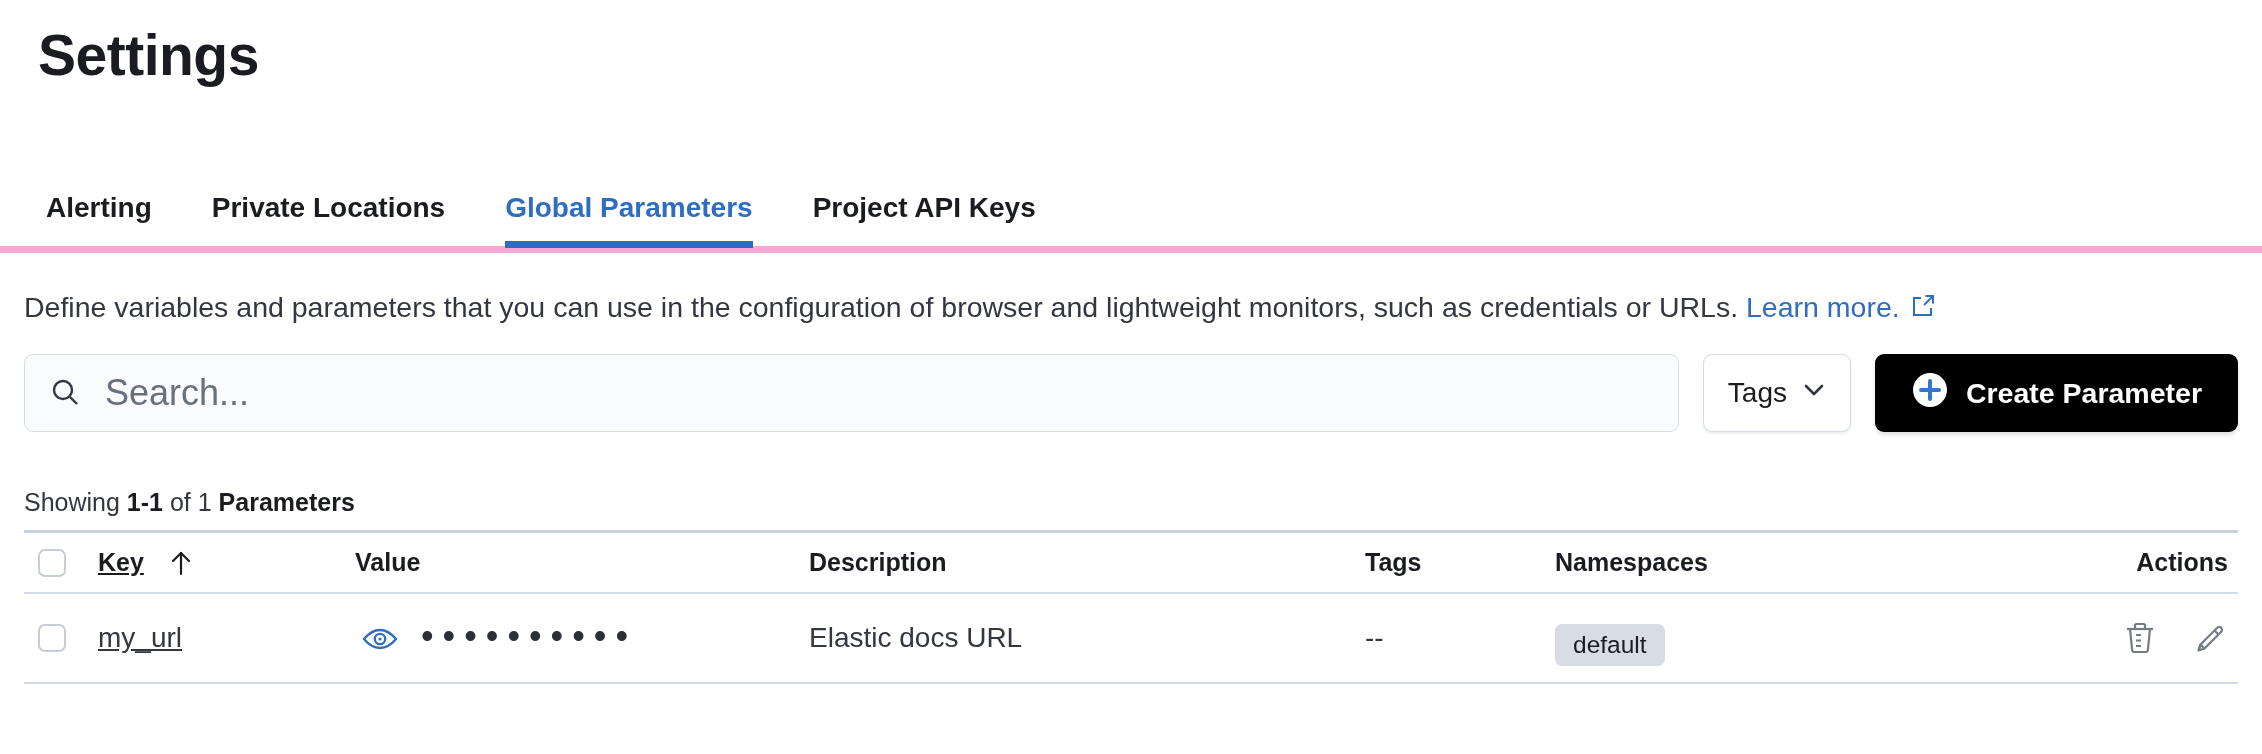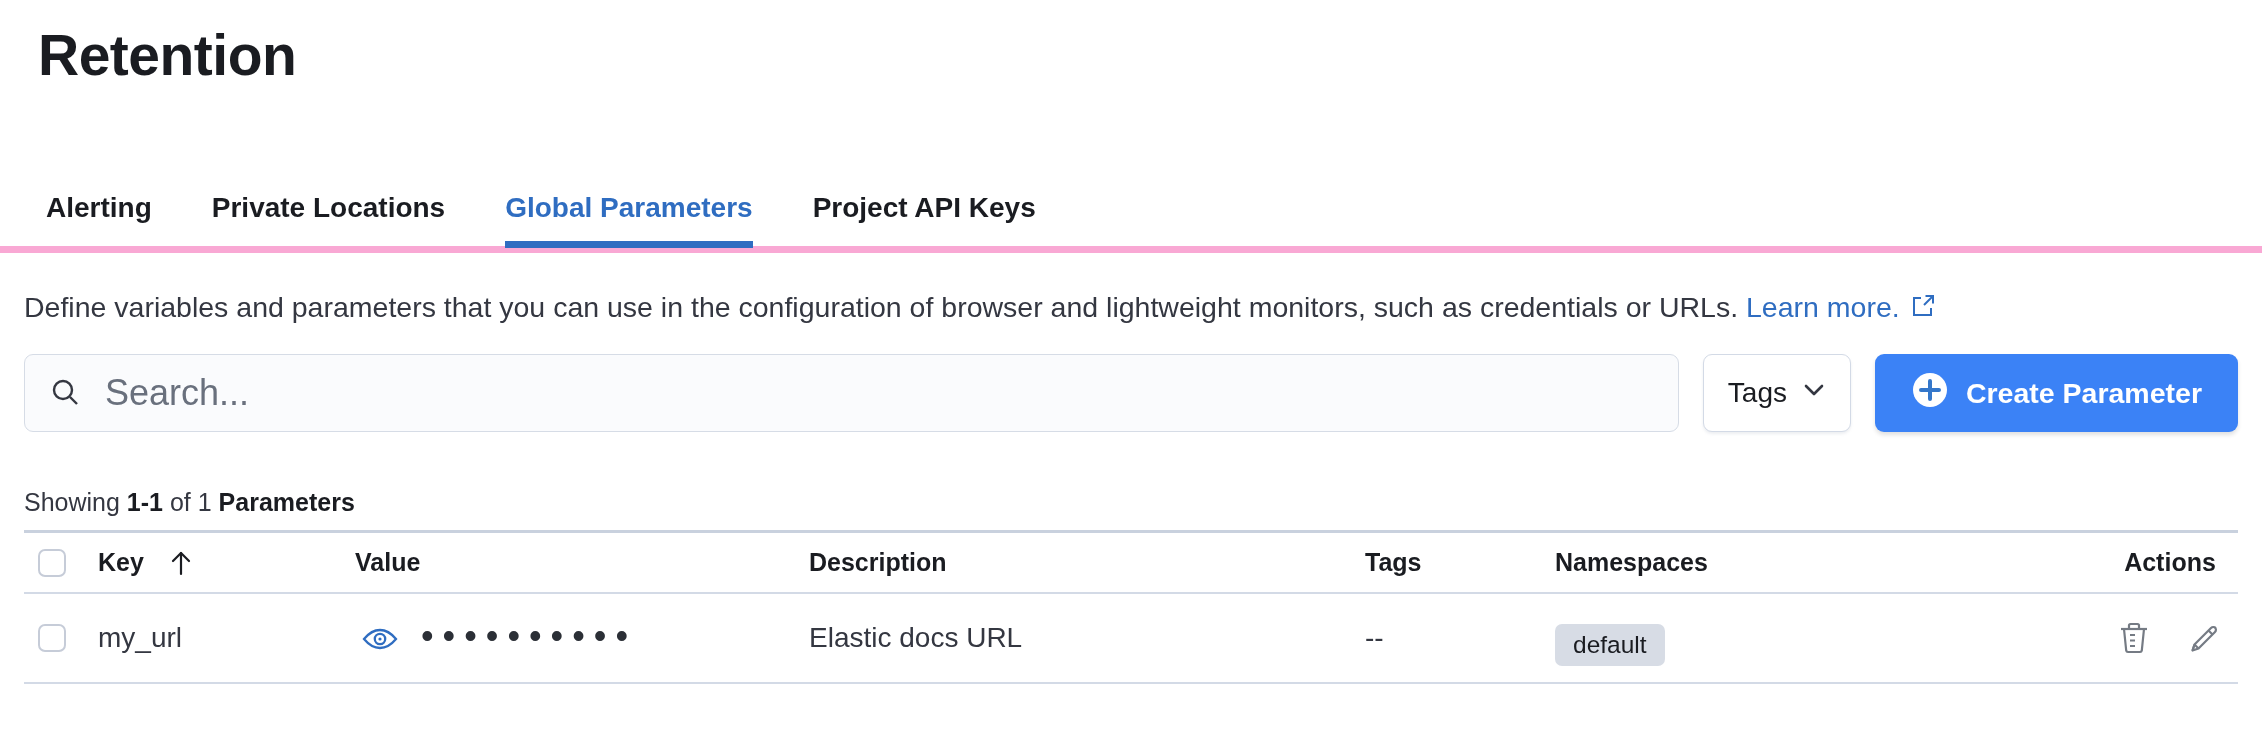--- a/index.html
+++ b/index.html
@@ -29,56 +29,56 @@
   .search-wrap { position:relative; flex:1; }
   .search-input { width:100%; height:78px; border:1.5px solid #d6dce6; border-radius:9px;
     background:#fafbfd; padding:0 24px 0 80px; font-size:36px; color:#343741;
     font-family:inherit; outline:none; }
   .search-input::placeholder { color:#69707d; }
   .search-icon { position:absolute; left:26px; top:23px; }
   .tags-btn { width:148px; height:78px; background:#ffffff; border:1.5px solid #d3dae6;
     border-radius:9px; box-shadow:0 2px 3px rgba(152,162,179,0.18); display:flex;
     align-items:center; justify-content:center; gap:15px; font-size:28px; color:#1a1c21;
     cursor:pointer; }
-  .create-btn { height:78px; padding:0 36px; background:#3b82f6; border:none;
+  .create-btn { height:78px; padding:0 36px; background:#000000; border:none;
     border-radius:9px; display:flex; align-items:center; gap:17px; font-size:28.5px;
     font-weight:600; color:#ffffff; font-family:inherit; cursor:pointer;
     box-shadow:0 3px 4px rgba(0,0,0,0.12); }
 
   
   .summary { margin:56px 24px 0 24px; font-size:25px; color:#343741; }
   .summary b { font-weight:700; color:#1a1c21; }
 
   
   .table { margin:13px 24px 0 24px; }
   .thead { display:flex; align-items:center; height:64px; border-top:3px solid #c9d1de;
     border-bottom:2px solid #d3dae6; font-size:25px; font-weight:700; color:#1a1c21; }
   .trow { display:flex; align-items:center; height:90px; border-bottom:2px solid #d3dae6;
     font-size:28px; color:#343741; }
   .c-check { width:74px; padding-left:14px; }
-  .c-key { width:257px; display:flex; align-items:center; gap:24px; }
+  .c-key { width:257px; display:flex; align-items:center; gap:24px;text-decoration:underline; }
   .c-value { width:442px; display:flex; align-items:flex-end; gap:22px; }
   .c-desc { width:556px;margin-left:12px; }
   .c-tags { width:190px; }
   .c-ns { width:557px; }
-  .c-actions { flex:1; display:flex; justify-content:center; align-items:center;
+  .c-actions { flex:1; display:flex; justify-content:flex-end; align-items:center;
     gap:38px; padding-right:10px; }
   .checkbox { width:28px; height:28px; border:2px solid #c6ccd8; border-radius:7px;
     background:#fff; cursor:pointer; }
   .dots { font-size:36px; letter-spacing:9px; color:#2b2f36; line-height:1;
     transform:translateY(-2px); }
   .badge { display:inline-block; padding:7px 18px; background:#d7dce5; border-radius:7px;
     font-size:24.5px; color:#1a1c21;margin-top:14px; }
   .action-icon { cursor:pointer; display:flex; align-items:center; }
   .sort-arrow { display:flex; align-items:center; }
 </style>
 </head>
 <body>
 
-<h1 class="page-title">Retention</h1>
+<h1 class="page-title">Settings</h1>
 
 <nav class="tabs">
   <div class="tab">Alerting</div>
   <div class="tab">Private Locations</div>
   <div class="tab active">Global Parameters</div>
   <div class="tab">Project API Keys</div>
 </nav>
 
 <p class="description">
   <span>Define variables and parameters that you can use in the configuration of browser and lightweight monitors, such as credentials or URLs.</span>

